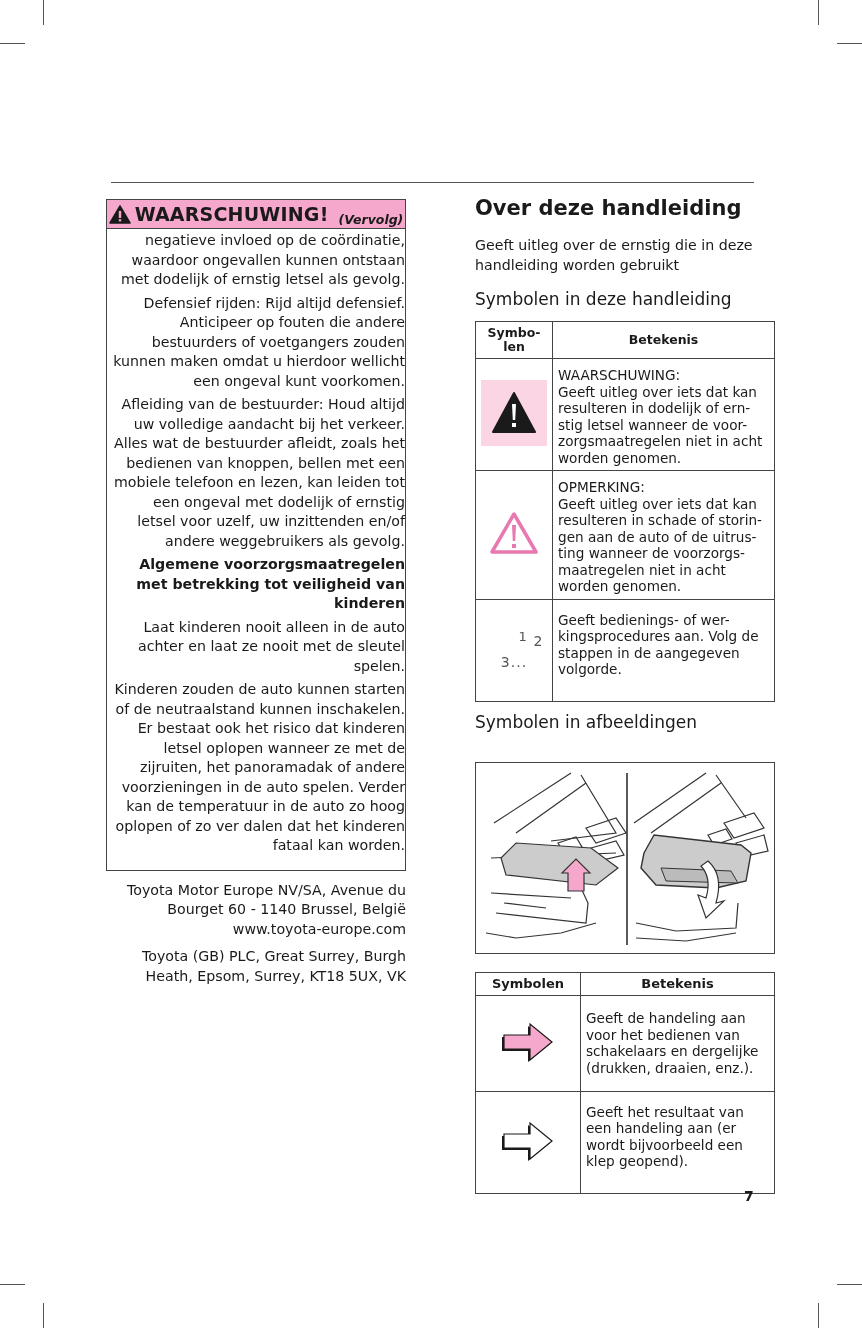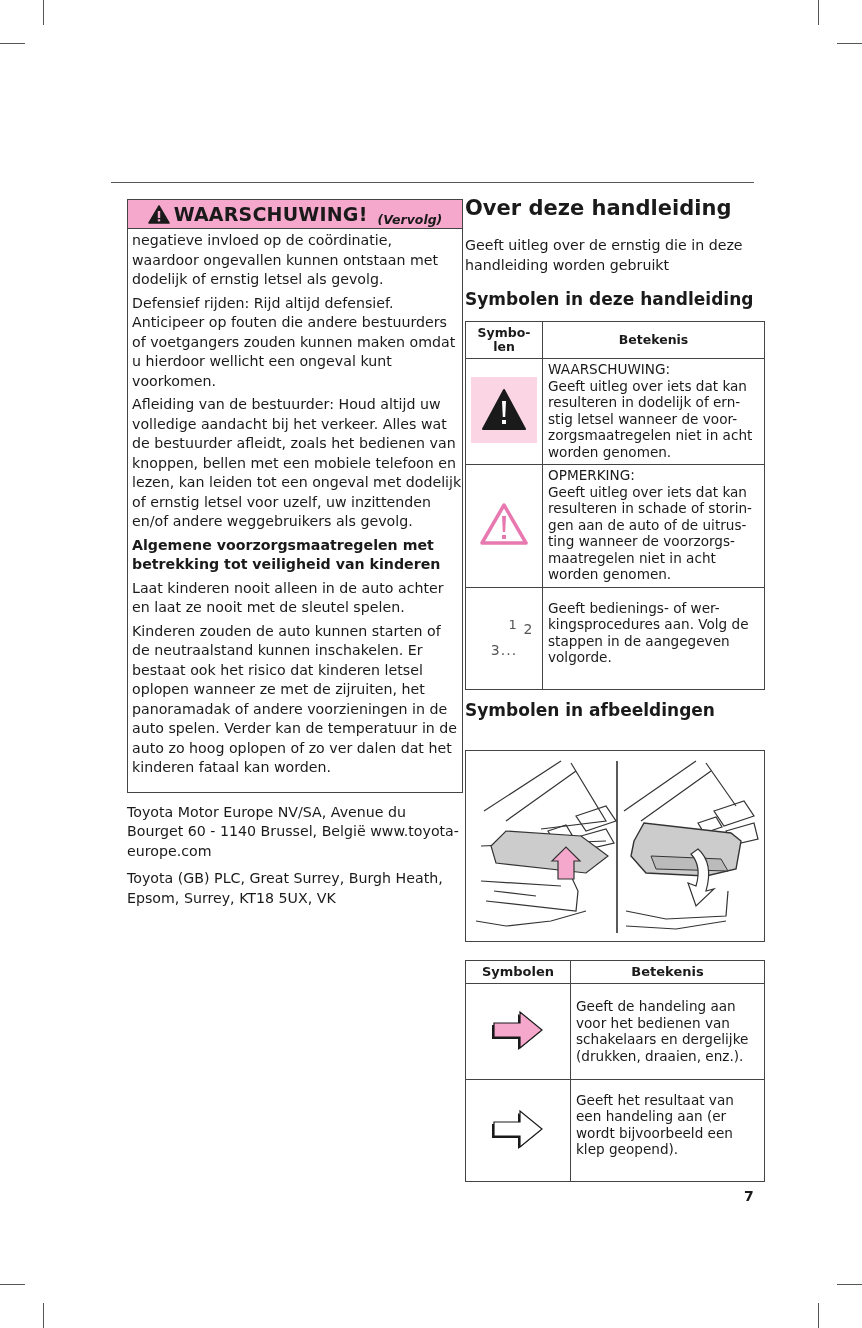--- a/index.html
+++ b/index.html
@@ -1,37 +1,37 @@
 <!DOCTYPE html>
 <html><head>
 <meta charset="utf-8">
 <style>
   html,body{margin:0;padding:0;background:#fff;}
   body{width:862px;height:1328px;position:relative;overflow:hidden;font-family:"DejaVu Sans",sans-serif;color:#1a1a1a;}
   .crop{position:absolute;background:#555;}
   .rule{position:absolute;left:111px;top:182px;width:643px;height:1px;background:#555;}
-  .col-left{position:absolute;left:127px;top:199px;width:336px;}
-  .col-right{position:absolute;left:465px;top:194px;width:364px;}
+  .col-left{position:absolute;left:106px;top:199px;width:300px;text-align:right;}
+  .col-right{position:absolute;left:475px;top:194px;width:364px;}
   .warnbox{border:1px solid #444;}
   .warnhead{background:#f5a8cc;border-bottom:1px solid #444;height:28px;display:flex;align-items:center;justify-content:center;gap:4px;}
   .warnhead .title{font-weight:bold;font-size:19px;letter-spacing:0.2px;}
   .warnhead .cont{font-weight:bold;font-style:italic;font-size:12.5px;margin-left:6px;margin-top:10px;}
   .warnbody{padding:2px 0 10px 4px;font-size:14.2px;line-height:19.5px;}
   .warnbody p{margin:0 0 4px 0;}
   .warnbody p.b{font-weight:bold;}
   .addr{font-size:14.2px;line-height:19.5px;margin-top:10px;}
   .addr p{margin:0 0 8px 0;}
   h1{font-size:21px;font-weight:bold;margin:0 0 14px 0;line-height:28px;}
-  h2{font-size:17px;font-weight:bold;margin:0 0 10px 0;line-height:24px;}
+  h2{font-size:17px;font-weight:normal;margin:0 0 10px 0;line-height:24px;}
   .intro{font-size:14.2px;line-height:19.5px;margin:0 0 12px 0;}
   table{border-collapse:collapse;width:300px;}
   td,th{border:1px solid #444;font-size:13.6px;line-height:16.5px;vertical-align:middle;}
   th{font-weight:bold;text-align:center;font-size:12.5px;line-height:14px;padding:4px 2px;}
   td.sym{text-align:center;}
-  td.txt{padding:2px 4px 4px 5px;}
+  td.txt{padding:8px 4px 4px 5px;}
   .steps{font-size:15px;color:#555;letter-spacing:1px;margin-left:34px;}
   .steps span{display:inline-block;}
   .pic{width:300px;height:192px;border:1px solid #444;box-sizing:border-box;margin:28px 0 18px 0;position:relative;}
   .pageno{position:absolute;left:744px;top:1188px;font-weight:bold;font-size:14px;}
 </style>
 </head>
 <body>
 
 <div class="crop" style="left:43px;top:0;width:1px;height:25px;"></div>
 <div class="crop" style="left:0;top:43px;width:25px;height:1px;"></div>

